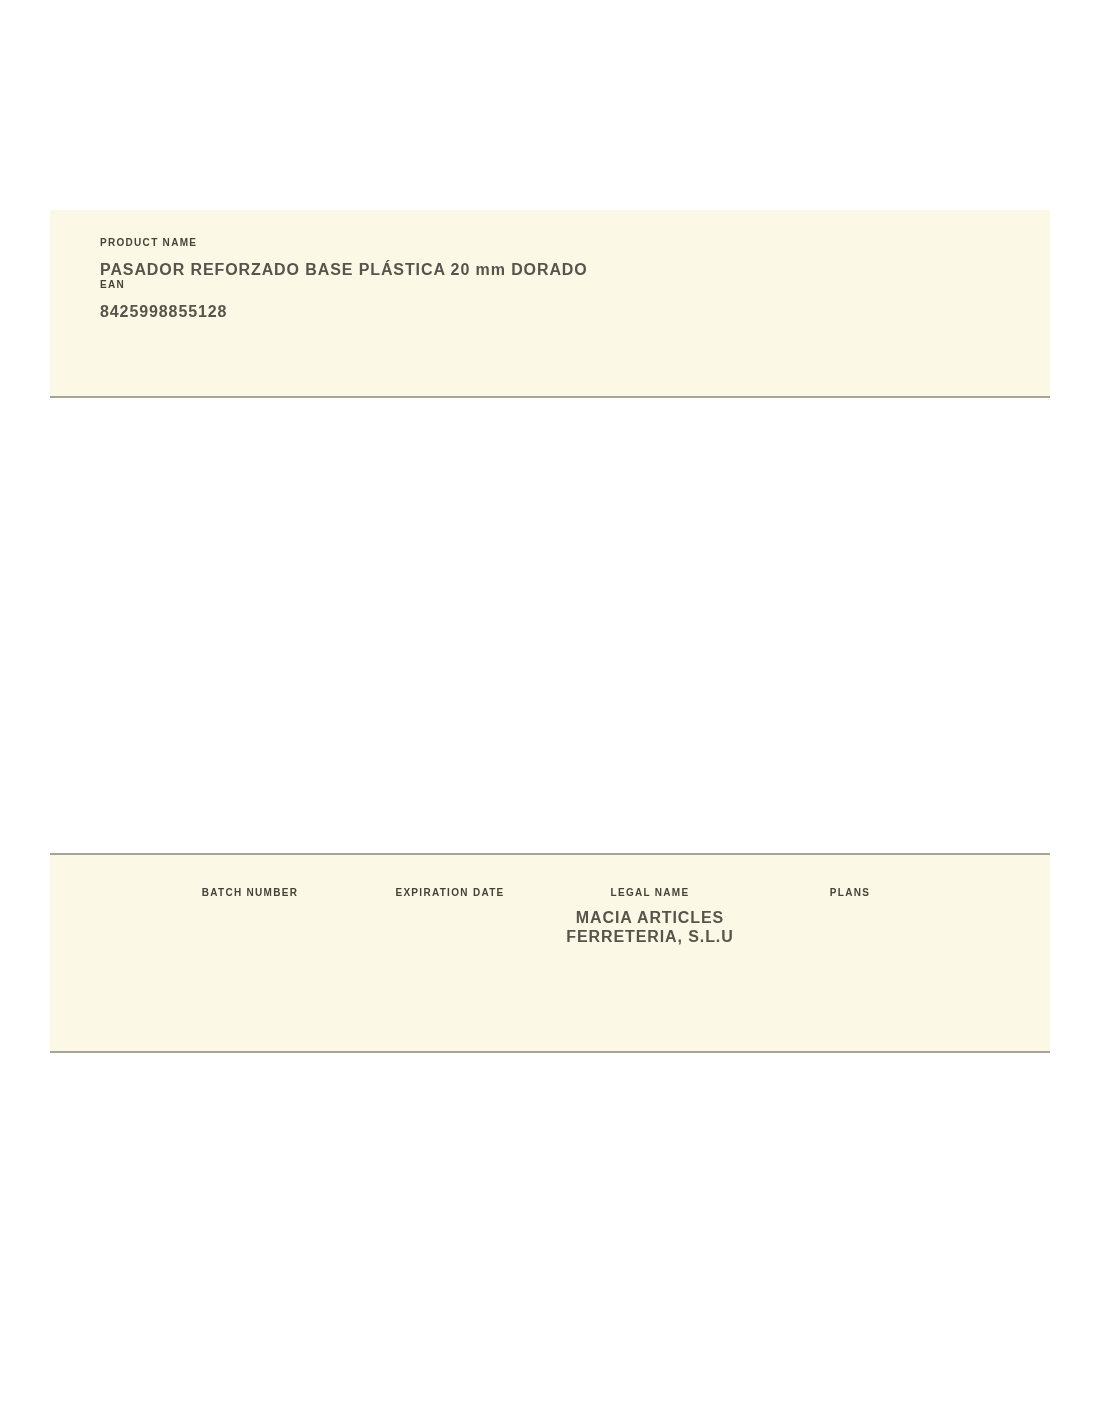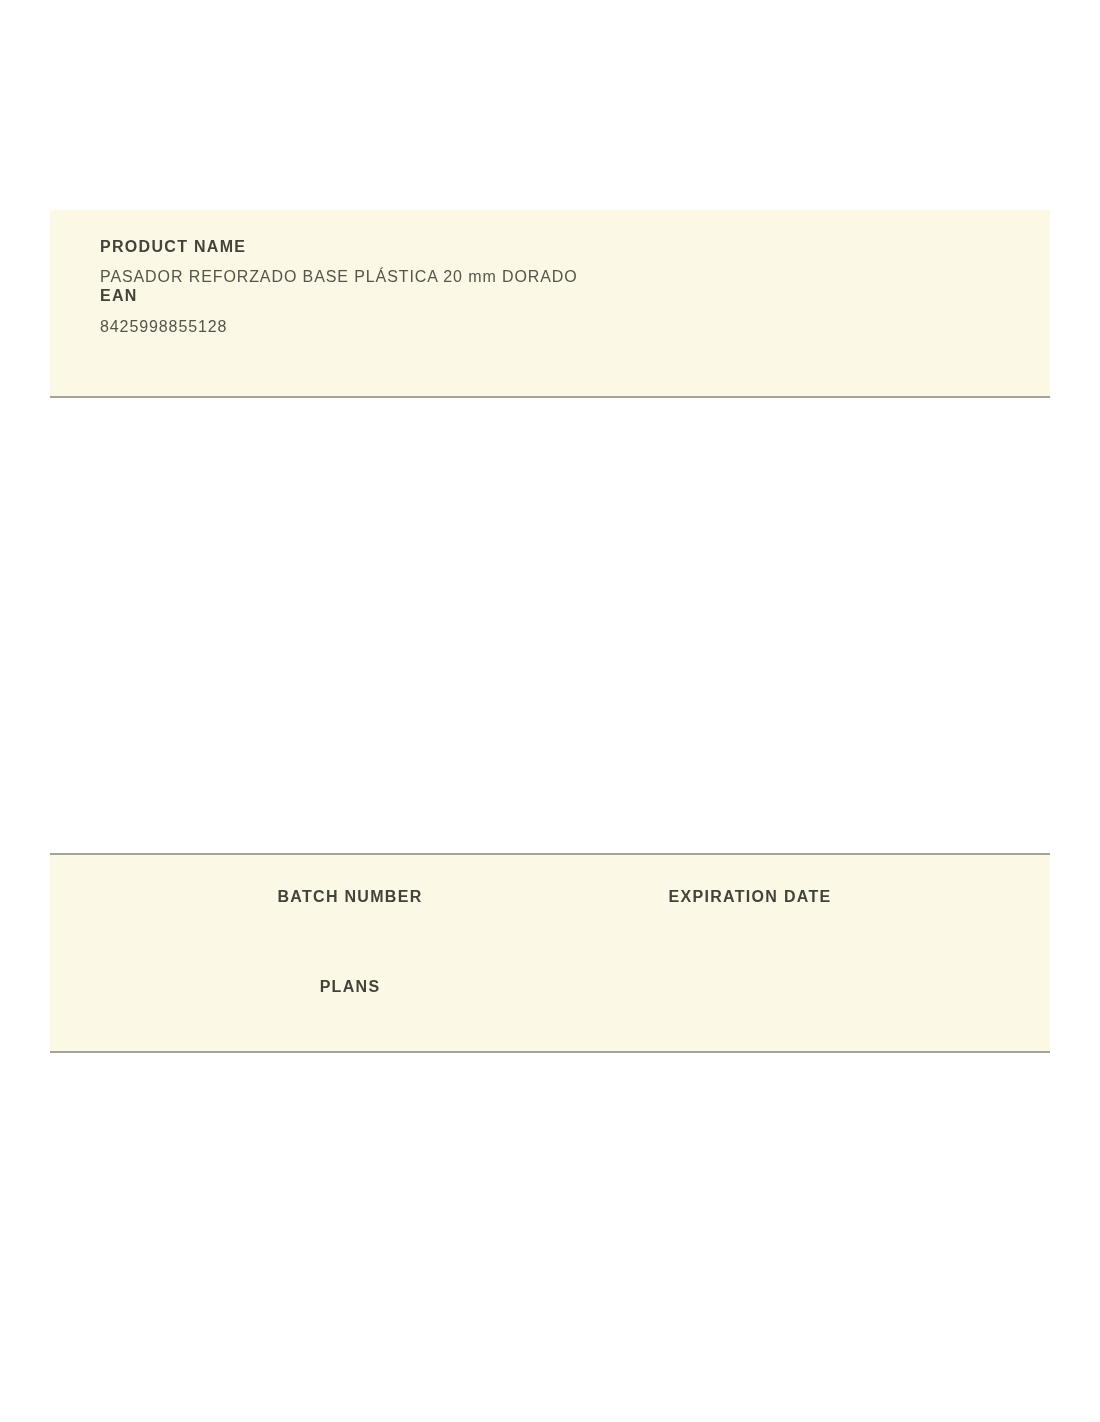--- a/index.html
+++ b/index.html
@@ -29,41 +29,41 @@
     padding: 27px 50px 0 50px;
   }
   .panel-batch {
     top: 853px;
     height: 200px;
     background: #FCF8E6;
     border-top: 2px solid #A6A39A;
     border-bottom: 2px solid #A6A39A;
     padding: 32px 100px 0 100px;
     display: grid;
-    grid-template-columns: 1fr 1fr;
+    grid-template-columns: 1fr 1fr 1fr 1fr;
     grid-template-rows: 90px auto;
   }
   .panel-gpsr {
     top: 1053px;
     height: 157px;
     background: #FBF1BE;
     padding: 42px 50px 0 50px;
   }
   .label {
-    font-size: 16px;
+    font-size: 10px;
     font-weight: bold;
     line-height: 1.2;
     letter-spacing: 1.3px;
     color: #454339;
     margin: 0 0 11px 0;
     white-space: pre-wrap;
   }
   .value {
     font-size: 16px;
-    font-weight: normal;
+    font-weight: bold;
     line-height: 1.2;
     letter-spacing: 0.9px;
     color: #56544B;
     margin: 0;
     white-space: pre-wrap;
   }
   .field + .field {
   }
   .cell {
     text-align: center;
@@ -94,18 +94,22 @@
   <section class="panel panel-batch">
     <div class="cell">
       <div class="label">BATCH NUMBER</div>
       <div class="value"></div>
     </div>
     <div class="cell">
       <div class="label">EXPIRATION DATE</div>
       <div class="value"></div>
     </div>
     <div class="cell">
+      <div class="label">LEGAL NAME</div>
+      <div class="value">MACIA ARTICLES FERRETERIA, S.L.U</div>
+    </div>
+    <div class="cell">
       <div class="label">PLANS</div>
     </div>
   </section>
 
 
 </div>
 
 </body></html>

